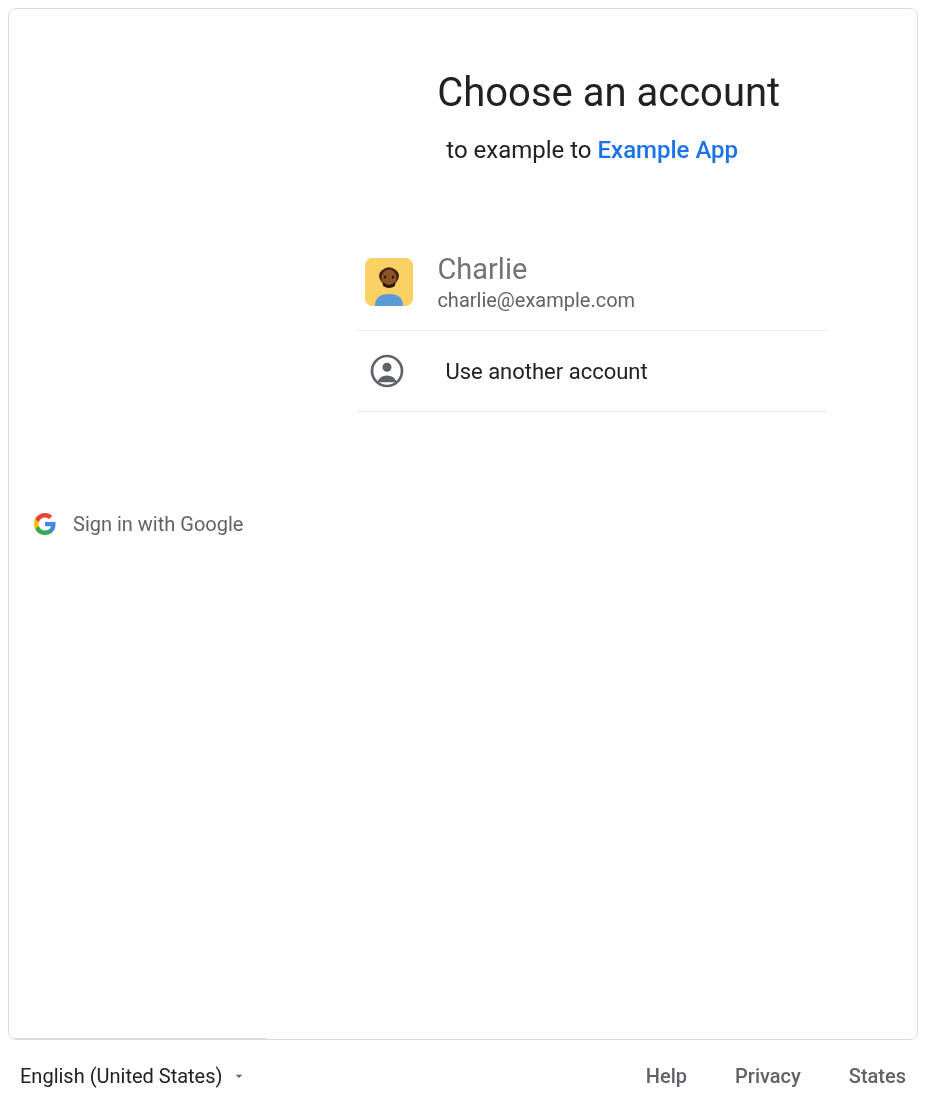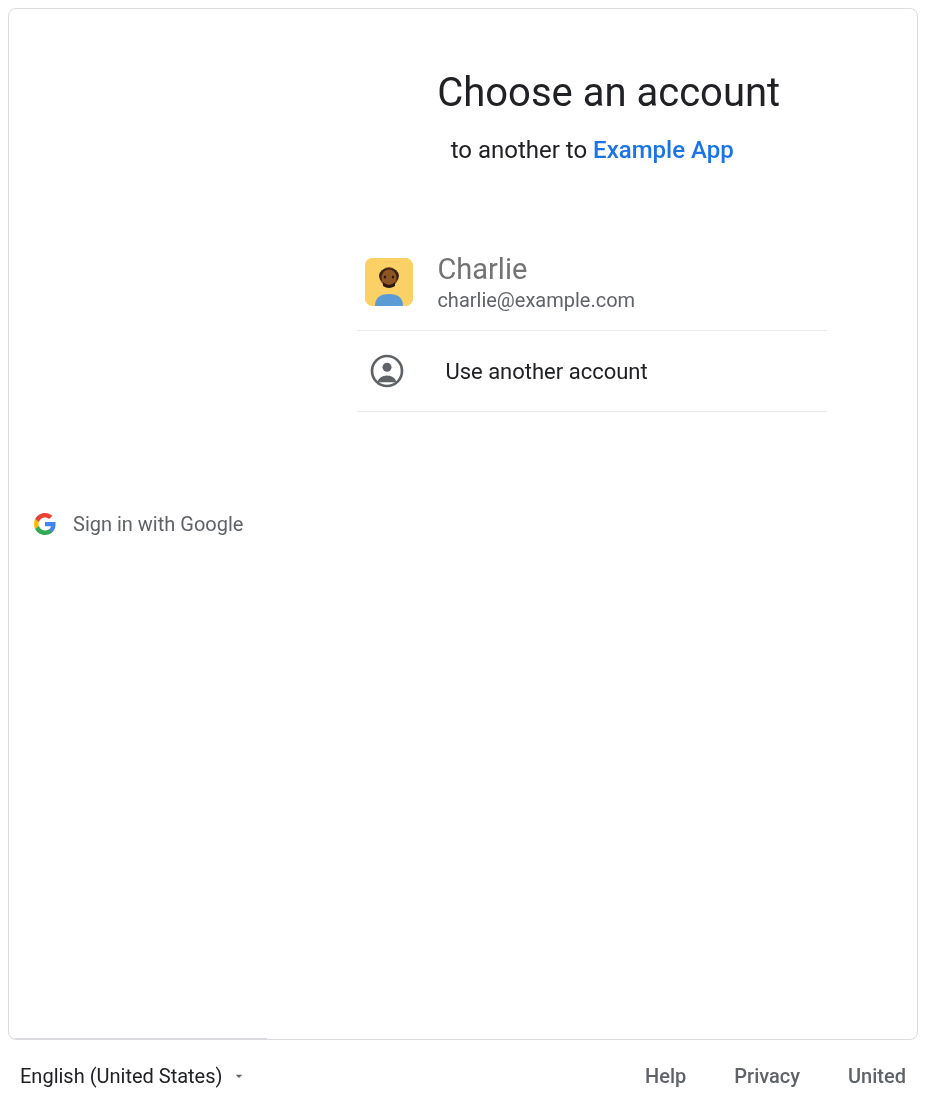--- a/index.html
+++ b/index.html
@@ -163,21 +163,21 @@
       <path fill="#34A853" d="M24 46c5.94 0 10.92-1.97 14.56-5.33l-7.11-5.52c-1.97 1.32-4.49 2.1-7.45 2.1-5.73 0-10.58-3.87-12.31-9.07H4.34v5.7C7.96 41.07 15.4 46 24 46z"></path>
       <path fill="#FBBC05" d="M11.69 28.18C11.25 26.86 11 25.45 11 24s.25-2.86.69-4.18v-5.7H4.34C2.85 17.09 2 20.45 2 24c0 3.55.85 6.91 2.34 9.88l7.35-5.7z"></path>
       <path fill="#EA4335" d="M24 10.75c3.23 0 6.13 1.11 8.41 3.29l6.31-6.31C34.91 4.18 29.93 2 24 2 15.4 2 7.96 6.93 4.34 14.12l7.35 5.7c1.73-5.2 6.58-9.07 12.31-9.07z"></path>
     </svg>
     <span class="header-text">Sign in with Google</span>
   </div>
 
   <div class="content">
     <h1 class="title">Choose an account</h1>
     <div class="subtitle">
-      <span>to another to </span><span class="subtitle-link">Example App</span>
+      <span>to example to </span><span class="subtitle-link">Example App</span>
     </div>
 
     <div class="account-list">
       <div class="account-item">
         <div class="avatar">
           <svg class="avatar-person" viewBox="0 0 48 48">
             <rect width="48" height="48" fill="#fbd165"></rect>
             <ellipse cx="24" cy="19" rx="9" ry="10" fill="#8d5524"></ellipse>
             <ellipse cx="24" cy="18" rx="10" ry="8" fill="#3c2415"></ellipse>
             <ellipse cx="24" cy="20" rx="7.5" ry="8.5" fill="#8d5524"></ellipse>
@@ -208,15 +208,15 @@
 <div class="footer">
   <div class="language-selector">
     <span>English (United States)</span>
     <svg class="dropdown-icon" viewBox="0 0 24 24" fill="#5f6368">
       <path d="M7 10l5 5 5-5z"></path>
     </svg>
   </div>
   <div class="footer-links">
     <a class="footer-link">Help</a>
     <a class="footer-link">Privacy</a>
-    <a class="footer-link">United</a>
+    <a class="footer-link">States</a>
   </div>
 </div>
 
 </body></html>

